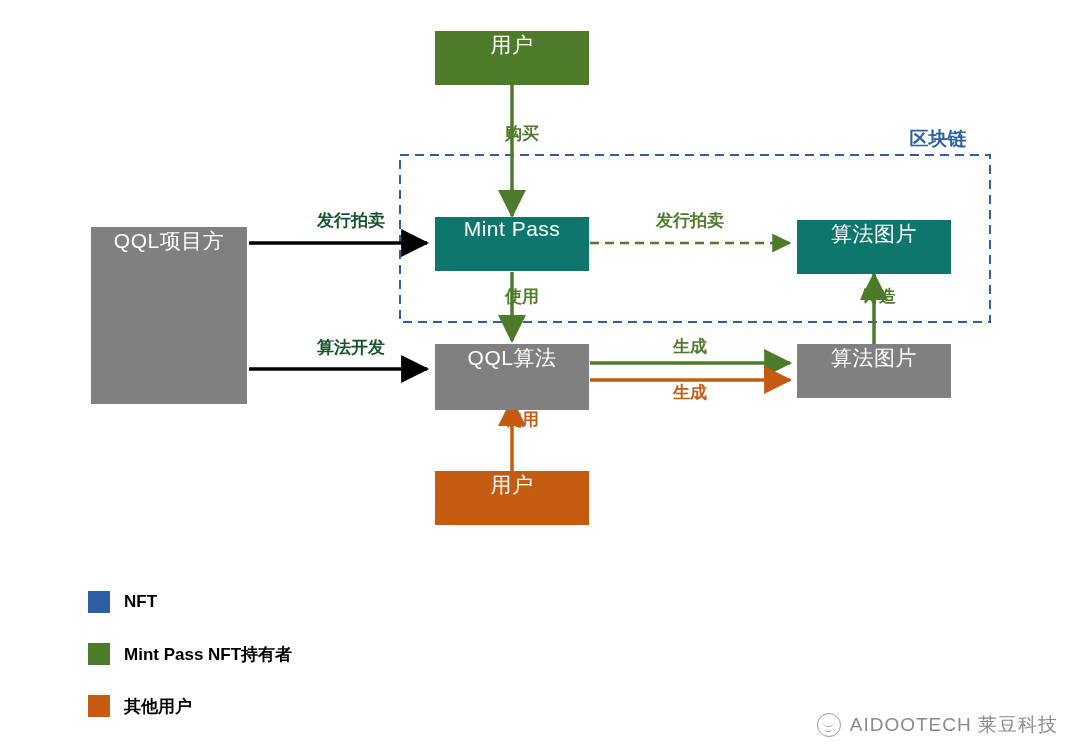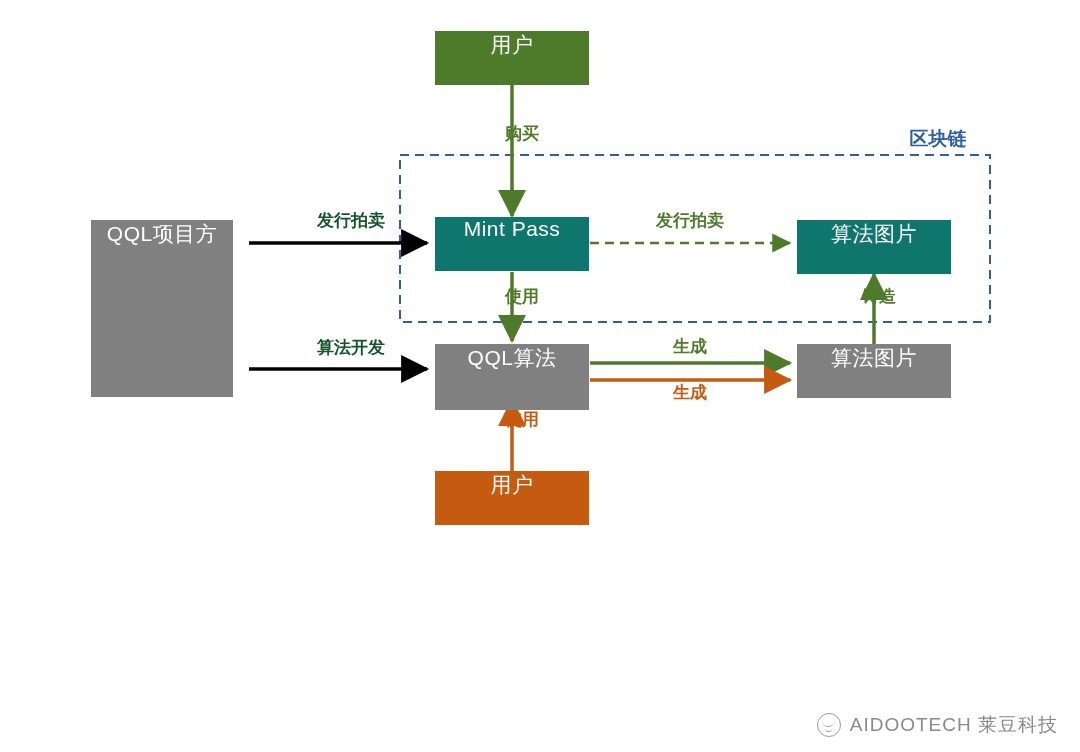--- a/index.html
+++ b/index.html
@@ -164,21 +164,21 @@
   </div>
 
   <div class="node blue" style="left:435px; top:217px; width:154px; height:54px;">
     <span>Mint Pass</span>
   </div>
 
   <div class="node blue" style="left:797px; top:220px; width:154px; height:54px;">
     <span>算法图片</span>
   </div>
 
-  <div class="node gray" style="left:91px; top:220px; width:142px; height:177px;">
+  <div class="node gray" style="left:91px; top:227px; width:156px; height:177px;">
     <span>QQL项目方</span>
   </div>
 
   <div class="node gray" style="left:435px; top:344px; width:154px; height:66px;">
     <span>QQL算法</span>
   </div>
 
   <div class="node gray" style="left:797px; top:344px; width:154px; height:54px;">
     <span>算法图片</span>
   </div>
@@ -200,19 +200,33 @@
   <div class="edge-label lbl-green" style="left:650px; top:338px; width:80px;">生成</div>
 
   <div class="edge-label lbl-orange" style="left:650px; top:384px; width:80px;">生成</div>
 
   <div class="edge-label lbl-green" style="left:854px; top:288px; width:50px;">铸造</div>
 
   <div class="edge-label lbl-orange" style="left:492px; top:411px; width:60px;">使用</div>
 
   <div class="edge-label lbl-blue" style="left:888px; top:129px; width:100px; font-size:19px;">区块链</div>
 
+  <div class="legend">
+    <div class="legend-row">
+      <div class="legend-swatch" style="background:#2E5FA3;"></div>
+      <div class="legend-label">NFT</div>
+    </div>
+    <div class="legend-row">
+      <div class="legend-swatch" style="background:#4E7B2A;"></div>
+      <div class="legend-label">Mint Pass NFT持有者</div>
+    </div>
+    <div class="legend-row">
+      <div class="legend-swatch" style="background:#C55A11;"></div>
+      <div class="legend-label">其他用户</div>
+    </div>
+  </div>
 
   <div class="watermark">
     <div class="wm-logo"></div>
     <span>AIDOOTECH 莱豆科技</span>
   </div>
 
 </div>
 
 </body></html>

